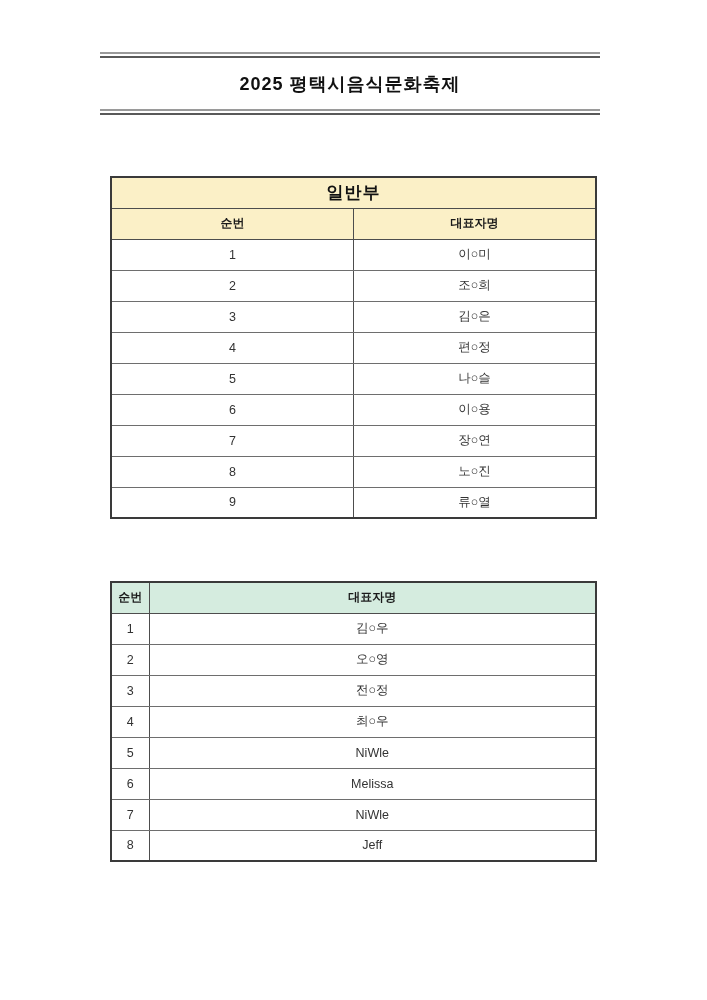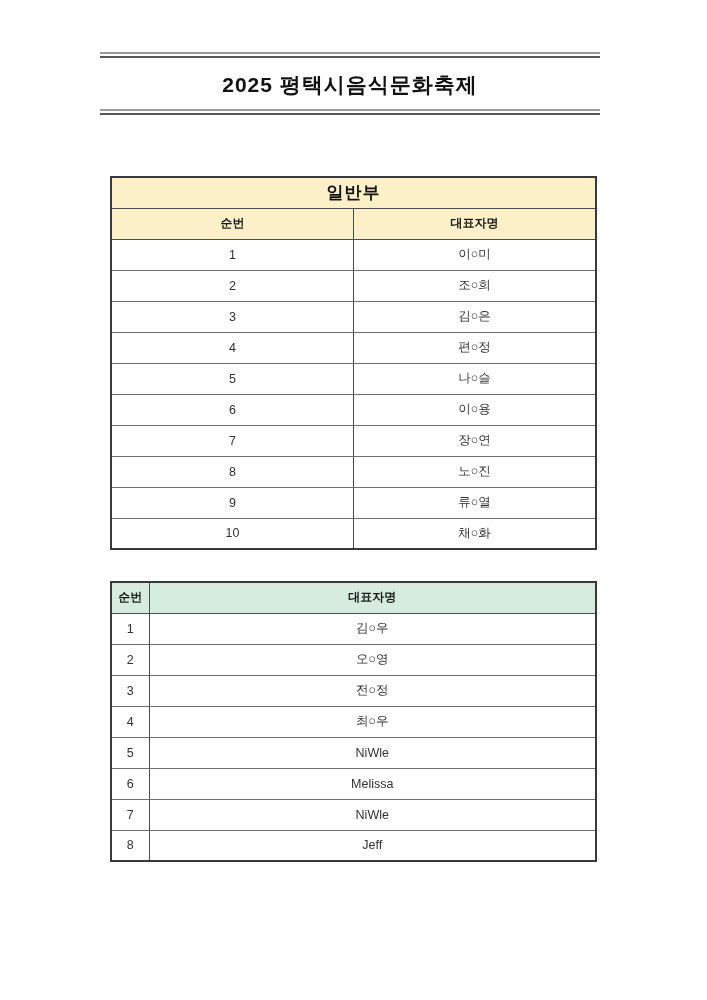--- a/index.html
+++ b/index.html
@@ -27,21 +27,21 @@
   .double-rule {
     height: 6px;
     border-top: 2px solid #9a9a9a;
     border-bottom: 2px solid #595959;
   }
   .title-inner {
     padding: 11px 0 9px 0;
     text-align: center;
   }
   .title-line {
-    font-size: 21px;
+    font-size: 18px;
     line-height: 31px;
     font-weight: bold;
     color: #111111;
     letter-spacing: 1px;
     white-space: nowrap;
   }
 
   
   table.roster {
     position: absolute;
@@ -145,24 +145,20 @@
         <td class="cell-name">장○연</td>
       </tr>
       <tr>
         <td class="cell-num">8</td>
         <td class="cell-name">노○진</td>
       </tr>
       <tr>
         <td class="cell-num">9</td>
         <td class="cell-name">류○열</td>
       </tr>
-      <tr>
-        <td class="cell-num">10</td>
-        <td class="cell-name">채○화</td>
-      </tr>
     </tbody>
   </table>
 
   <table class="roster family">
     <thead>
       <tr>
         <th class="col-head col-num">순번</th>
         <th class="col-head">대표자명</th>
       </tr>
     </thead>

